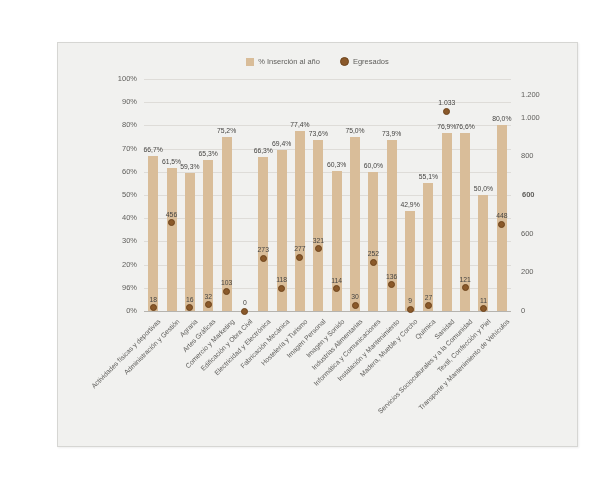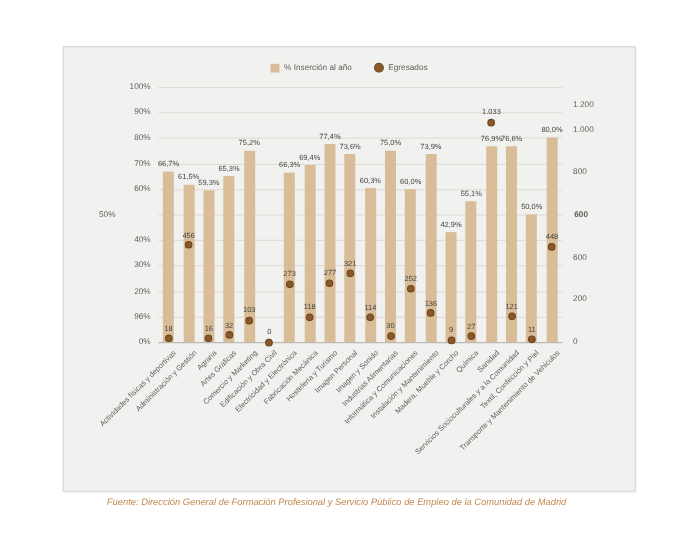--- a/index.html
+++ b/index.html
@@ -66,21 +66,21 @@
         <div class="ytick left" style="left: 0px; top: 263px; width: 79px;">0%</div>
         <div class="gridline" style="left: 86px; top: 244.8px; width: 367px; background: rgb(222, 220, 216);"></div>
         <div class="ytick left" style="left: 0px; top: 239.8px; width: 79px;">96%</div>
         <div class="gridline" style="left: 86px; top: 221.6px; width: 367px; background: rgb(222, 220, 216);"></div>
         <div class="ytick left" style="left: 0px; top: 216.6px; width: 79px;">20%</div>
         <div class="gridline" style="left: 86px; top: 198.4px; width: 367px; background: rgb(222, 220, 216);"></div>
         <div class="ytick left" style="left: 0px; top: 193.4px; width: 79px;">30%</div>
         <div class="gridline" style="left: 86px; top: 175.2px; width: 367px; background: rgb(222, 220, 216);"></div>
         <div class="ytick left" style="left: 0px; top: 170.2px; width: 79px;">40%</div>
         <div class="gridline" style="left: 86px; top: 152px; width: 367px; background: rgb(222, 220, 216);"></div>
-        <div class="ytick left" style="left: 0px; top: 147px; width: 79px; text-align: center;">50%</div>
+        <div class="ytick left" style="left: 0px; top: 147px; width: 79px;">50%</div>
         <div class="gridline" style="left: 86px; top: 128.8px; width: 367px; background: rgb(222, 220, 216);"></div>
         <div class="ytick left" style="left: 0px; top: 123.8px; width: 79px;">60%</div>
         <div class="gridline" style="left: 86px; top: 105.6px; width: 367px; background: rgb(222, 220, 216);"></div>
         <div class="ytick left" style="left: 0px; top: 100.6px; width: 79px;">70%</div>
         <div class="gridline" style="left: 86px; top: 82.4px; width: 367px; background: rgb(222, 220, 216);"></div>
         <div class="ytick left" style="left: 0px; top: 77.4px; width: 79px;">80%</div>
         <div class="gridline" style="left: 86px; top: 59.2px; width: 367px; background: rgb(222, 220, 216);"></div>
         <div class="ytick left" style="left: 0px; top: 54.2px; width: 79px;">90%</div>
         <div class="gridline" style="left: 86px; top: 36px; width: 367px; background: rgb(222, 220, 216);"></div>
         <div class="ytick left" style="left: 0px; top: 31px; width: 79px;">100%</div>
@@ -185,14 +185,13 @@
         <div class="vlabel" style="left: 403.475px; top: 252.873px;">11</div>
         <div class="catlabel" style="left: 278.475px; top: 274px;">Textil, Confección y Piel</div>
         <div class="bar" style="left: 438.825px; top: 82.4px; width: 10px; height: 185.6px; background: rgb(217, 189, 153);"></div>
         <div class="vlabel" style="left: 421.825px; top: 71.4px;">80,0%</div>
         <div class="dot" style="left: 440.325px; top: 177.887px; width: 7px; height: 7px; background: rgb(138, 89, 42); border: 1px solid rgb(110, 68, 28);"></div>
         <div class="vlabel" style="left: 421.825px; top: 168.387px;">448</div>
         <div class="catlabel" style="left: 296.825px; top: 274px;">Transporte y Mantenimiento de Vehículos</div>
       </div>
   </div>
 
-  <div class="source" style="color: rgb(196, 135, 78);">Fuente: Dirección General de Formación Profesional y Servicio Público de Empleo de la Comunidad de Madrid</div>
 </div>
 
 </body></html>

